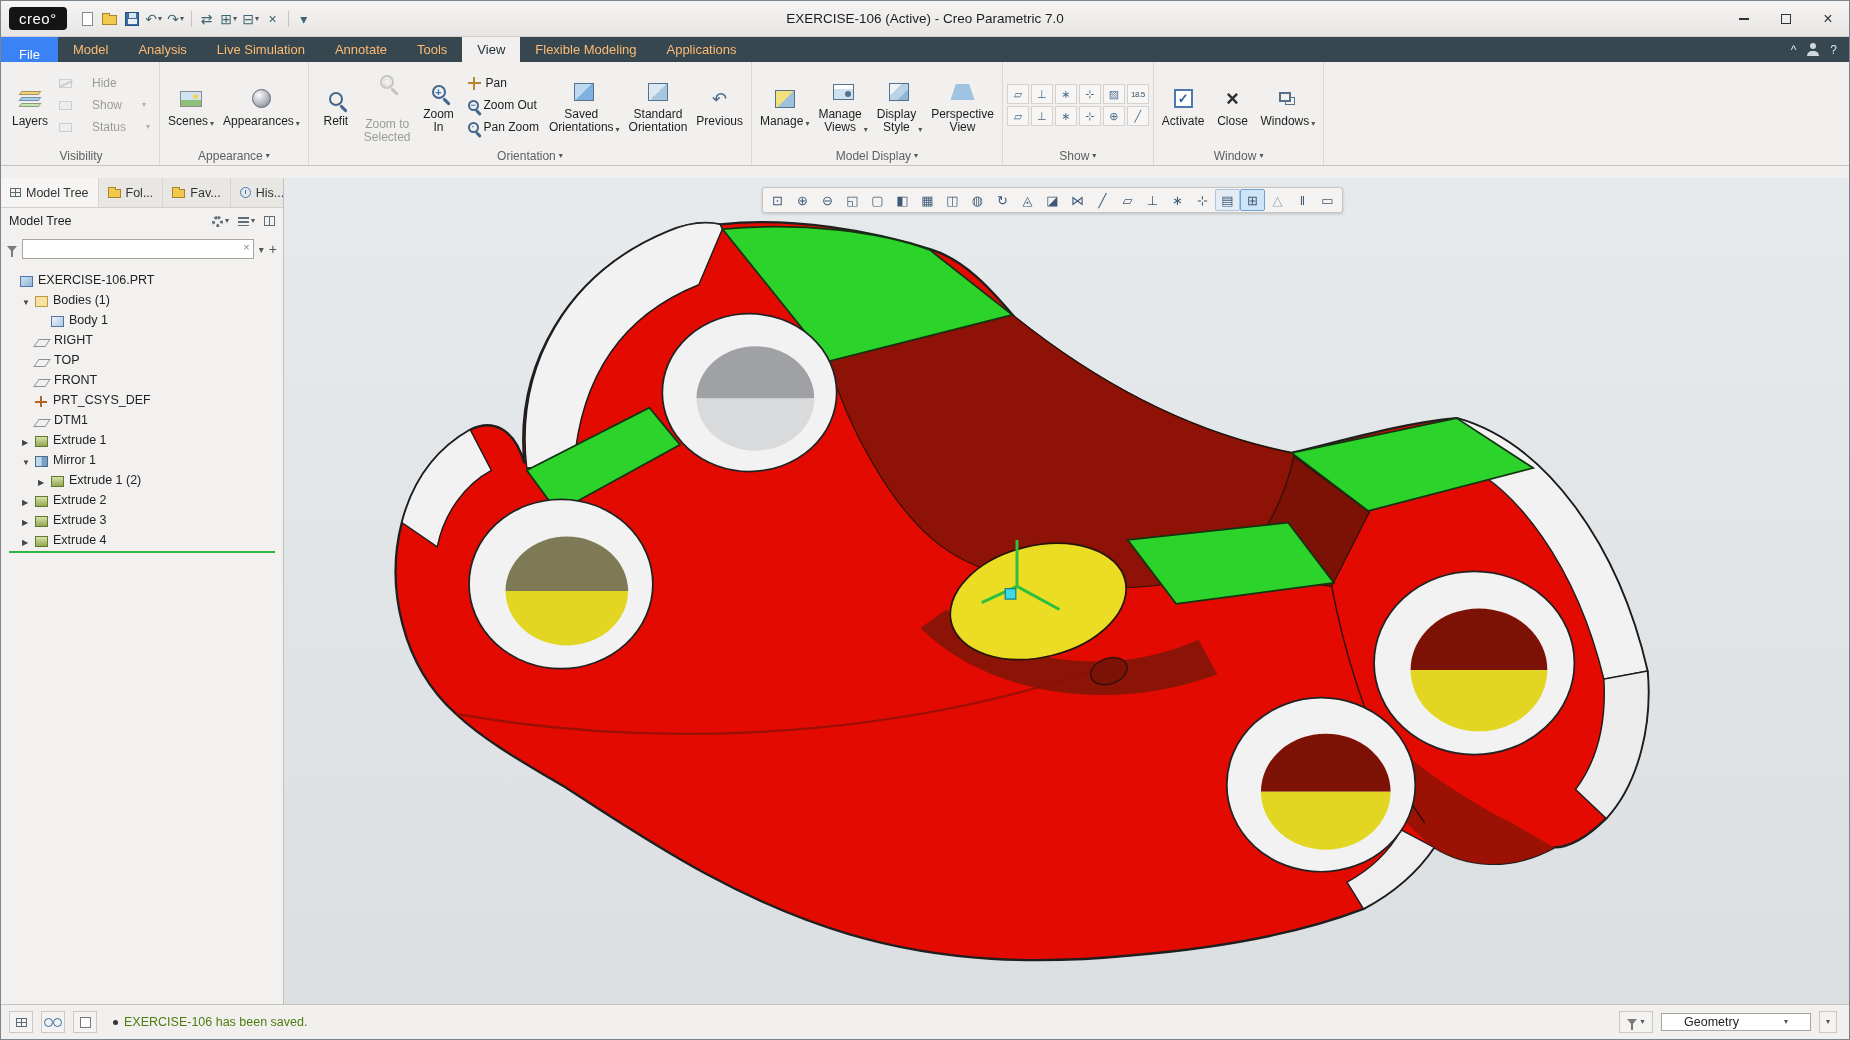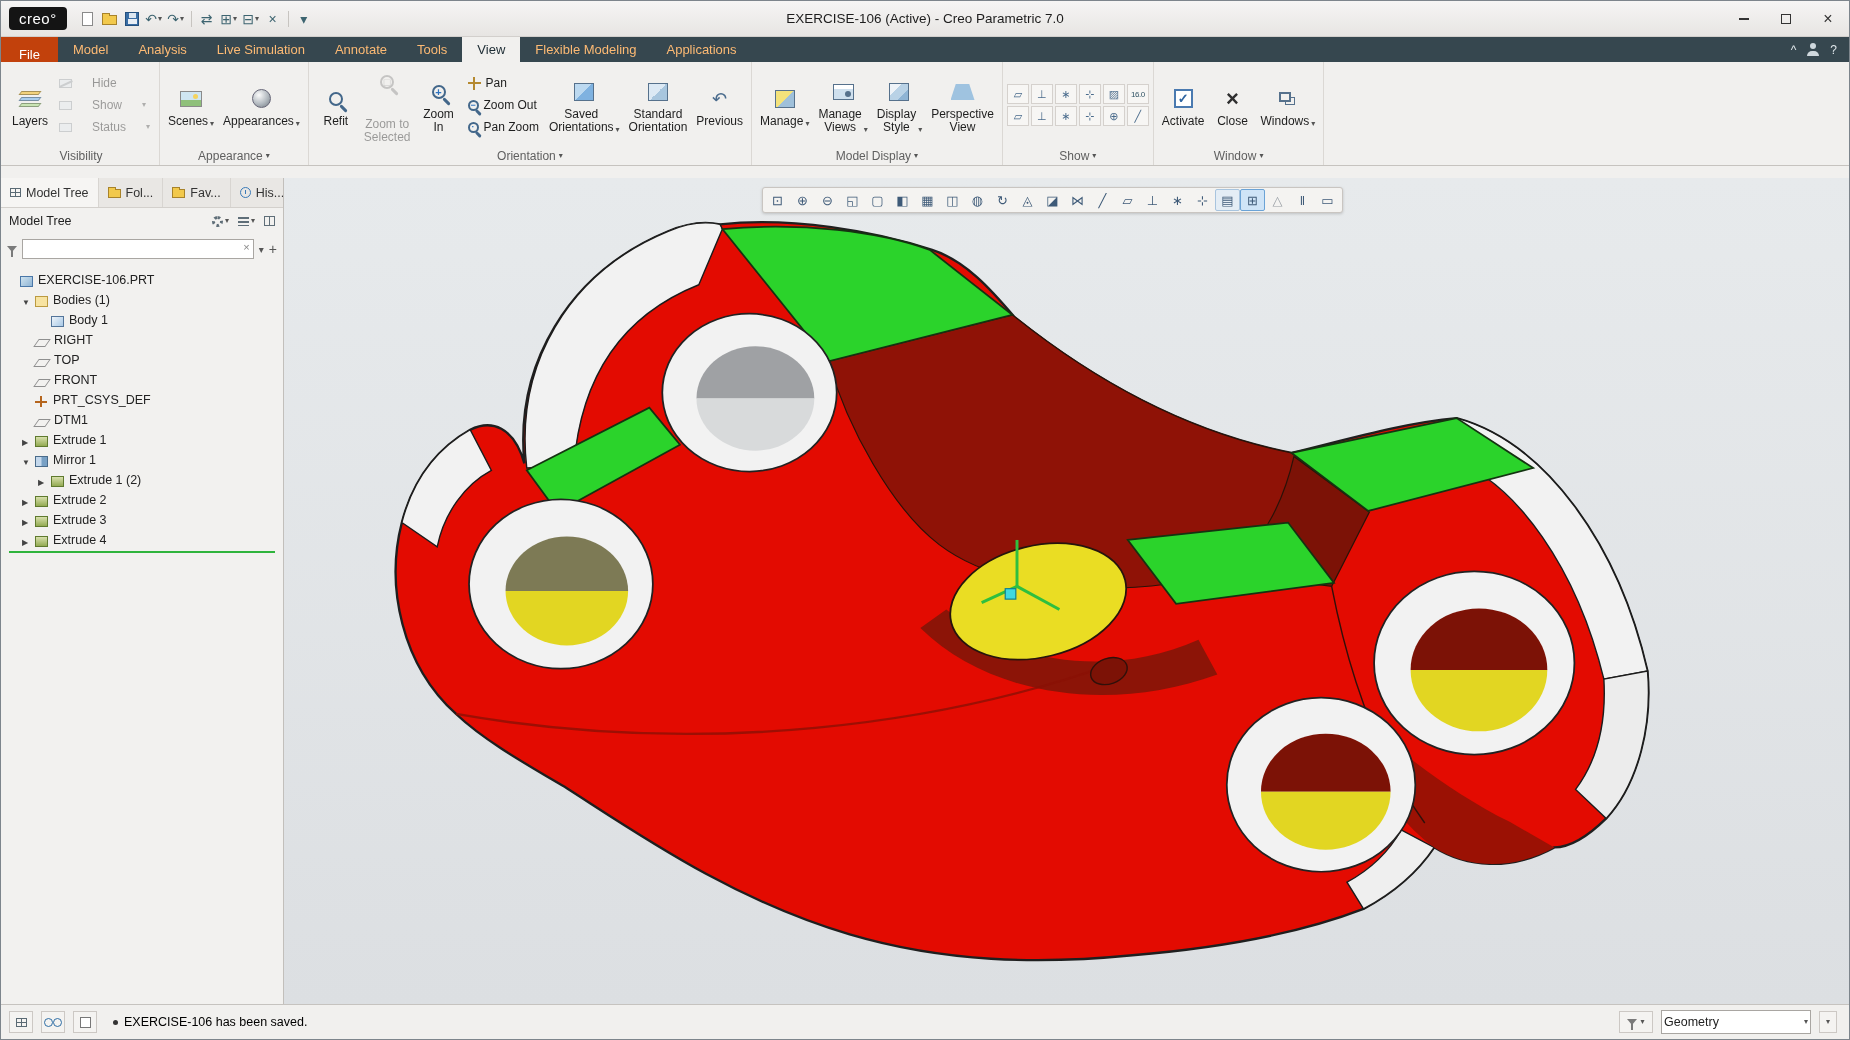--- a/index.html
+++ b/index.html
@@ -16,21 +16,21 @@
   .title-text { position:absolute; left:50%; transform:translateX(-50%); font-size:13.5px; color:#1d1d1d; white-space:nowrap; }
   .winctrl { margin-left:auto; display:flex; }
   .winbtn { width:42px; height:30px; display:flex; align-items:center; justify-content:center; color:#333; font-size:16px; }
   .ic-min { width:10px; height:2px; background:#333; }
   .ic-max { width:10px; height:10px; border:1.5px solid #333; }
   .caret { font-size:8px; color:#555; line-height:1; }
 
   
   .tabrow { height:25px; background:#36474f; display:flex; align-items:stretch; flex:none; }
   .tab { padding:0 15px; display:flex; align-items:center; font-size:13px; color:#fdba74; white-space:nowrap; }
-  .tab.file { background:#c2410c; color:#fff; padding:17px 18px; }
+  .tab.file { background:#3b82f6; color:#fff; padding:17px 18px; }
   .tab.active { background:#f1f0ee; color:#1c2b33; }
   .tabrow-right { margin-left:auto; display:flex; align-items:center; gap:12px; padding-right:12px; color:#dfe6ea; font-size:12px; }
   .ic-user { position:relative; width:10px; height:13px; }
   .ic-user::before { content:""; position:absolute; top:0; left:2px; width:6px; height:6px; border-radius:50%; background:#cfd8dd; }
   .ic-user::after { content:""; position:absolute; bottom:0; left:-1px; width:12px; height:5px; border-radius:5px 5px 0 0; background:#cfd8dd; }
 
   
   .ribbon { height:104px; background:#f1f0ee; border-bottom:1px solid #c6c3bf; display:flex; align-items:stretch; flex:none; padding-left:2px; }
   .group { display:flex; flex-direction:column; border-right:1px solid #dbd8d4; padding:2px 4px 0; }
   .gbody { flex:1; display:flex; align-items:center; gap:1px; }
@@ -133,24 +133,24 @@
   .gbtn.warn { color:#9aa0a6; }
   svg.model { position:absolute; inset:0; width:100%; height:100%; }
 
   
   .statusbar { height:35px; background:#f1f0ee; border-top:1px solid #c6c3bf; display:flex; align-items:center; padding:0 8px; gap:8px; flex:none; }
   .sbtn { width:24px; height:22px; border:1px solid #ccc8c4; display:flex; align-items:center; justify-content:center; background:#f4f3f1; }
   .ic-glasses { position:relative; width:18px; height:9px; }
   .ic-glasses::before,.ic-glasses::after { content:""; position:absolute; top:0; width:7px; height:7px; border:1.5px solid #2e6da4; border-radius:50%; }
   .ic-glasses::before { left:0; } .ic-glasses::after { right:0; }
   .ic-sq { width:11px; height:11px; border:1px solid #777; background:#fff; }
-  .status-msg { font-size:12.5px; color:#000000; display:flex; align-items:center; gap:6px; margin-left:8px; }
+  .status-msg { font-size:12.5px; color:#4d7c0f; display:flex; align-items:center; gap:6px; margin-left:8px; }
   .dot { width:5px; height:5px; border-radius:50%; background:#333; }
   .status-right { margin-left:auto; display:flex; align-items:center; gap:8px; padding-right:4px; }
-  .combo { width:150px; height:24px; background:#fff; border:1px solid #a9a6a2; display:flex; align-items:center; justify-content:space-between; padding:0 2px; font-size:12.5px; color:#222; }
+  .combo { width:150px; height:18px; background:#fff; border:1px solid #a9a6a2; display:flex; align-items:center; justify-content:space-between; padding:0 22px; font-size:12.5px; color:#222; }
 </style>
 </head>
 <body>
 
 <div id="app">
 
   <div class="titlebar">
     <span class="logo">creo°</span>
     <span class="qbtn">
         <span class="ic-new"></span>
@@ -406,21 +406,21 @@
     </div>
 
     <div class="group">
       <div class="gbody">
         <div class="showgrid">
           <span class="gsm">▱</span>
           <span class="gsm">⊥</span>
           <span class="gsm">∗</span>
           <span class="gsm">⊹</span>
           <span class="gsm">▨</span>
-          <span class="gsm dim">16.0</span>
+          <span class="gsm dim">18.5</span>
           <span class="gsm">▱</span>
           <span class="gsm">⊥</span>
           <span class="gsm">∗</span>
           <span class="gsm">⊹</span>
           <span class="gsm">⊕</span>
           <span class="gsm">╱</span>
         </div>
       </div>
       <div class="glabel">
           <span>Show</span>

